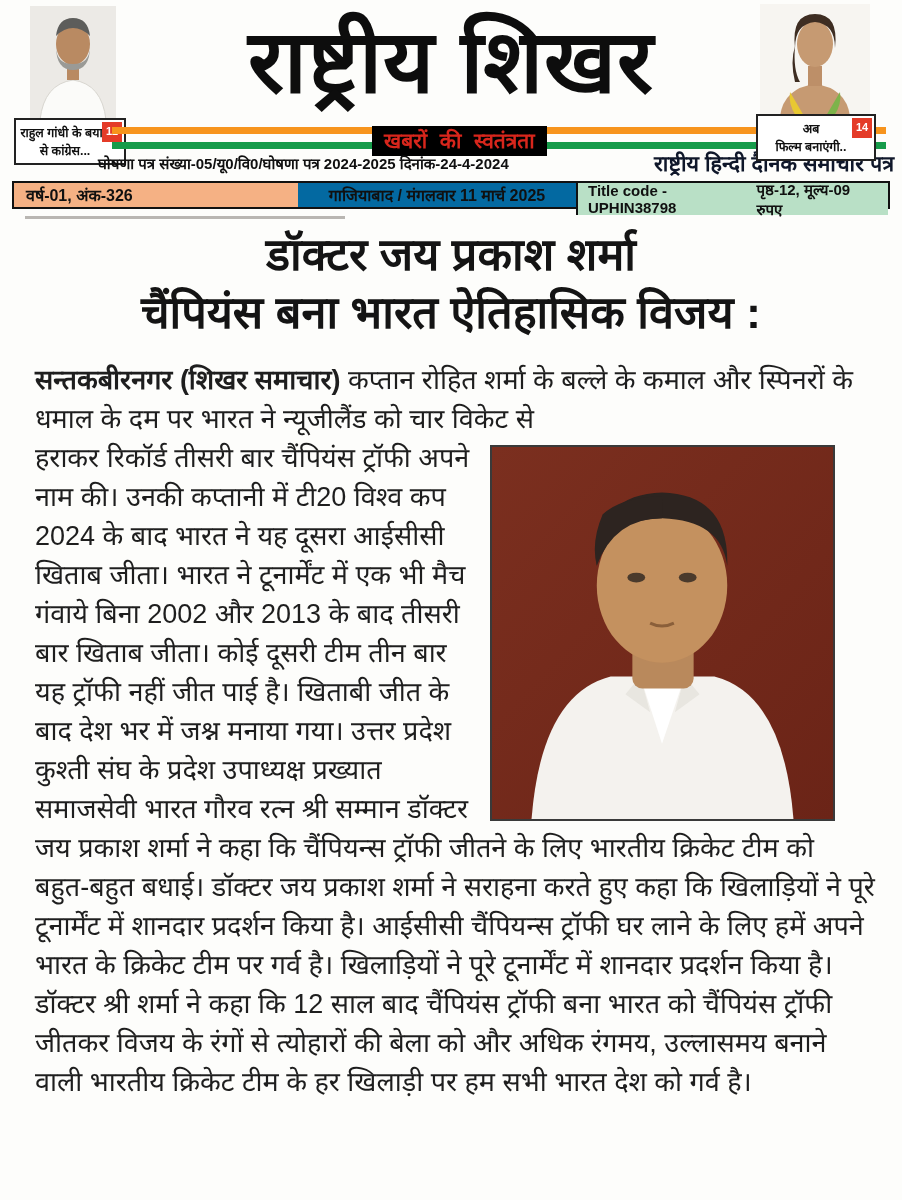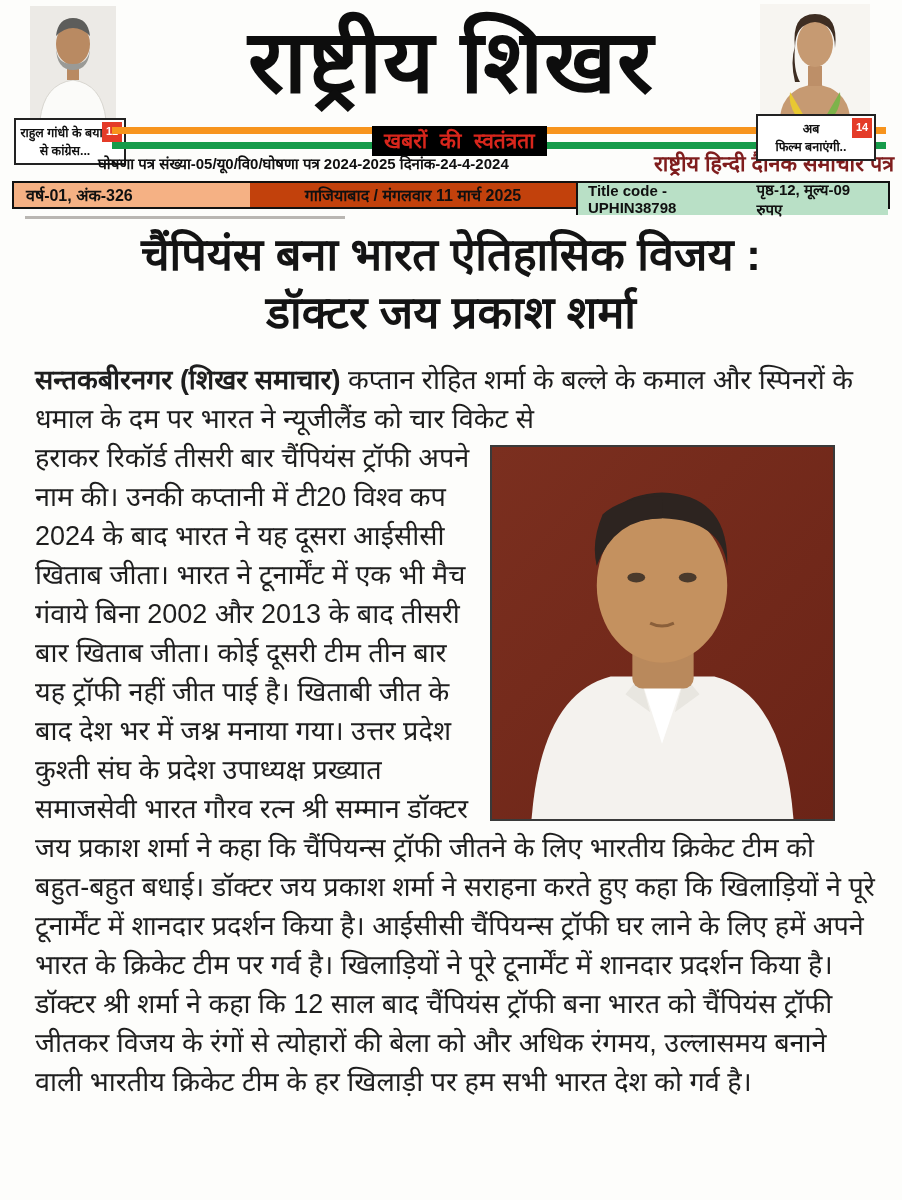--- a/index.html
+++ b/index.html
@@ -43,31 +43,31 @@
     white-space:nowrap;
     font-family:Liberation Mono, monospace;
   }
 
   .declaration {
     position:absolute; top:153px; left:98px; font-size:15px; font-weight:bold;
     color:#101010; white-space:nowrap;
   }
   .daily-subtitle {
     position:absolute; top:148px; right:8px; font-size:21.5px; font-weight:bold;
-    color:#7f1d1d; white-space:nowrap;
+    color:#0f172a; white-space:nowrap;
   }
 
   
   .info-bar {
     position:absolute; top:181px; left:12px; right:12px; height:28px;
     display:flex; border:2px solid #111; background:#fff;
   }
   .info-cell { display:flex; align-items:center; font-weight:bold; font-size:16px; color:#101010; }
-  .cell-issue { width:236px; background:#f5b184; padding-left:12px; }
-  .cell-date  { flex:1; justify-content:center; background:#c2410c; }
+  .cell-issue { width:284px; background:#f5b184; padding-left:12px; }
+  .cell-date  { flex:1; justify-content:center; background:#0369a1; }
   .cell-code  { width:312px; background:#b9e0c6; border-left:2px solid #111;
                 justify-content:space-between; padding:16px 10px; font-size:15px; }
   .rule-partial {
     position:absolute; top:216px; left:25px; width:320px; height:3px; background:#b9b6b2;
   }
 
   
   .content { position:absolute; top:226px; left:0; right:0; }
   .headline {
     text-align:center; font-weight:800; font-size:45px; line-height:1.28; color:#141414;
@@ -142,22 +142,22 @@
     <div class="info-cell cell-date">गाजियाबाद / मंगलवार 11 मार्च 2025</div>
     <div class="info-cell cell-code">
       <span>Title code - UPHIN38798</span>
       <span>पृष्ठ-12,  मूल्य-09 रुपए</span>
     </div>
   </div>
   <div class="rule-partial"></div>
 
   <div class="content">
     <h1 class="headline">
+      <div>डॉक्टर जय प्रकाश शर्मा</div>
       <div>चैंपियंस बना भारत ऐतिहासिक विजय :</div>
-      <div>डॉक्टर जय प्रकाश शर्मा</div>
     </h1>
 
     <article>
       <p><b class="lead-in">सन्तकबीरनगर (शिखर समाचार)</b> <span>कप्तान रोहित शर्मा के बल्ले के कमाल और स्पिनरों के धमाल के दम पर भारत ने न्यूजीलैंड को चार विकेट से</span></p>
 
       <div>
         <figure class="subject">
           <svg viewBox="0 0 345 376" preserveAspectRatio="none" aria-hidden="true">
             <defs>
               <linearGradient id="mg" x1="0" y1="0" x2="1" y2="1">

